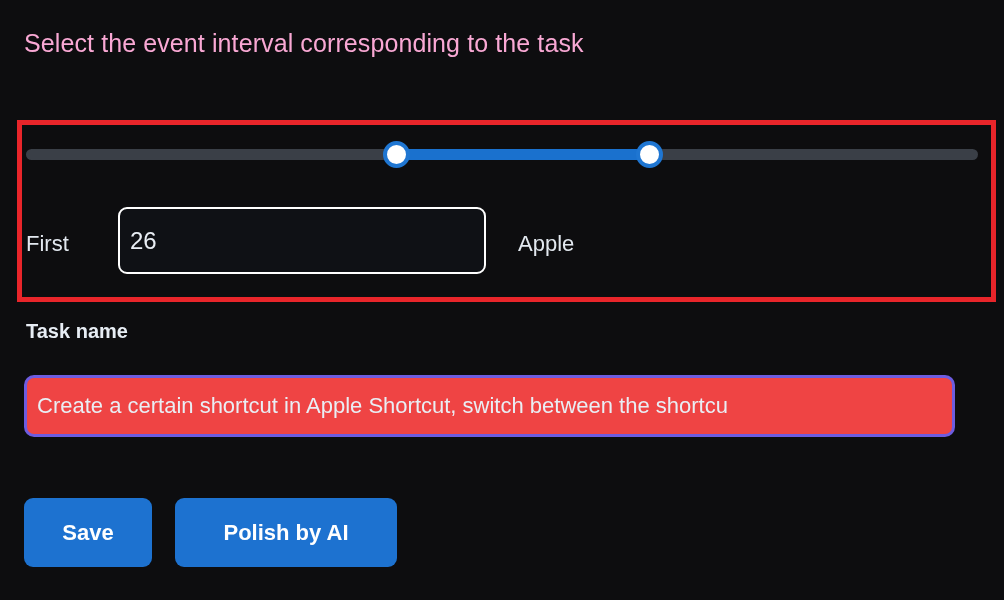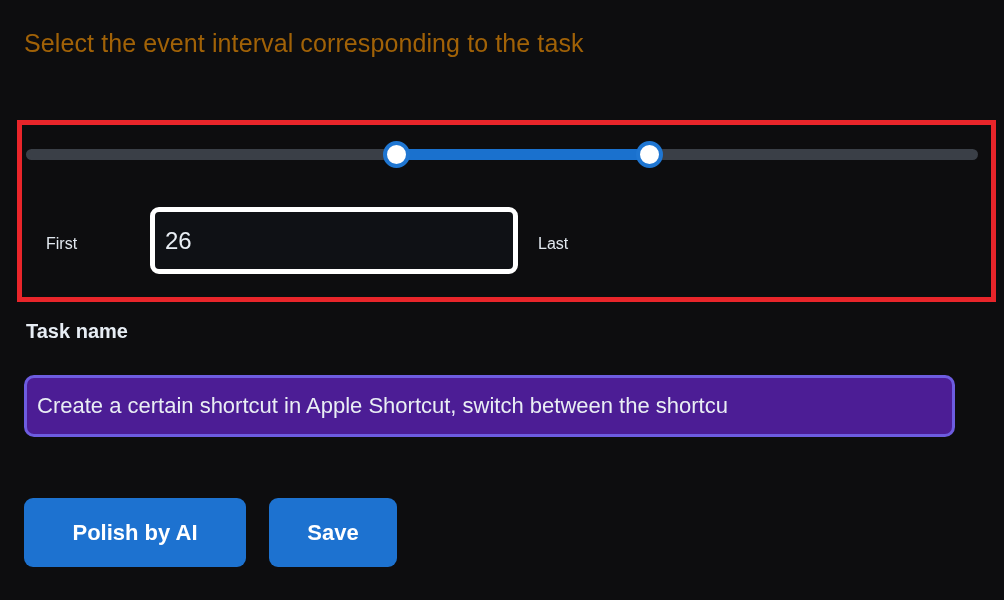--- a/index.html
+++ b/index.html
@@ -23,21 +23,21 @@
   }
 
   
   .heading {
     position: absolute;
     left: 24px;
     top: 26px;
     font-size: 25px;
     line-height: 34px;
     font-weight: 400;
-    color: #a16207;
+    color: #f9a8d4;
     letter-spacing: 0.1px;
     white-space: nowrap;
   }
 
   
   .highlight-box {
     position: absolute;
     left: 17px;
     top: 120px;
     width: 979px;
@@ -91,43 +91,41 @@
   .range-fields {
     position: absolute;
     left: 26px;
     top: 207px;
     width: 952px;
     height: 68px;
   }
   .field-label {
     position: absolute;
     top: 22px;
-    font-size: 16px;
+    font-size: 22px;
     line-height: 30px;
     color: #e2e8ef;
     white-space: nowrap;
-    margin-left: 20px;
   }
   .label-first { left: 0px; }
   .label-last  { left: 492px; }
 
   .num-input {
     position: absolute;
     top: 0;
     height: 67px;
     background: #0f1115;
-    border: 5px solid #ffffff;
+    border: 2px solid #ffffff;
     border-radius: 9px;
     box-sizing: border-box;
     color: #e9eef4;
     font-family: "Liberation Sans", sans-serif;
     font-size: 24px;
     padding: 0 12px 0 10px;
     outline: none;
-    margin-left: 32px;
   }
   .input-first { left: 92px;  width: 368px; }
   .input-last  { left: 585px; width: 367px; }
 
   
   .task-label {
     position: absolute;
     left: 26px;
     top: 317px;
     font-size: 20px;
@@ -136,21 +134,21 @@
     color: #e7edf4;
     white-space: nowrap;
   }
 
   .task-input {
     position: absolute;
     left: 24px;
     top: 375px;
     width: 931px;
     height: 62px;
-    background: #4c1d95;
+    background: #ef4444;
     border: 3px solid #6d5ce0;
     border-radius: 10px;
     box-sizing: border-box;
     color: #e9eef4;
     font-family: "Liberation Sans", sans-serif;
     font-size: 22px;
     padding: 0 10px;
     outline: none;
   }
 
@@ -190,27 +188,27 @@
     <div class="slider-track"></div>
     <div class="slider-range"></div>
     <div class="slider-handle handle-left"></div>
     <div class="slider-handle handle-right"></div>
   </div>
 
   <div class="range-fields">
     <span class="field-label label-first">First</span>
     <input class="num-input input-first" type="text" value="26" style="">
 
-    <span class="field-label label-last">Last</span>
+    <span class="field-label label-last">Apple</span>
   </div>
 
   <div class="highlight-box"></div>
 
   <div class="task-label">Task name</div>
 
   <input class="task-input" type="text" value="Create a certain shortcut in Apple Shortcut, switch between the shortcu" style="">
 
   <div class="btn-row">
+    <button class="btn btn-save">Save</button>
     <button class="btn btn-polish">Polish by AI</button>
-    <button class="btn btn-save">Save</button>
   </div>
 
 </div>
 
 </body></html>

